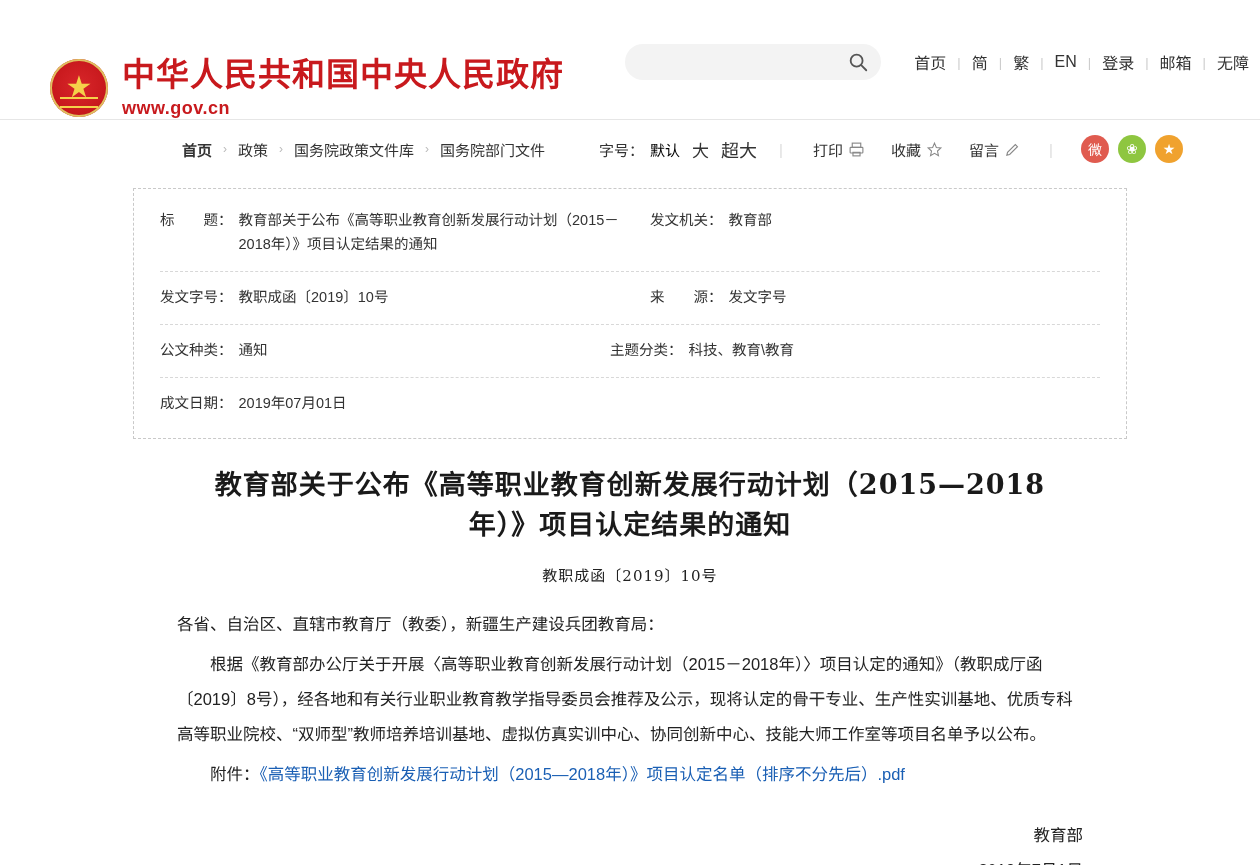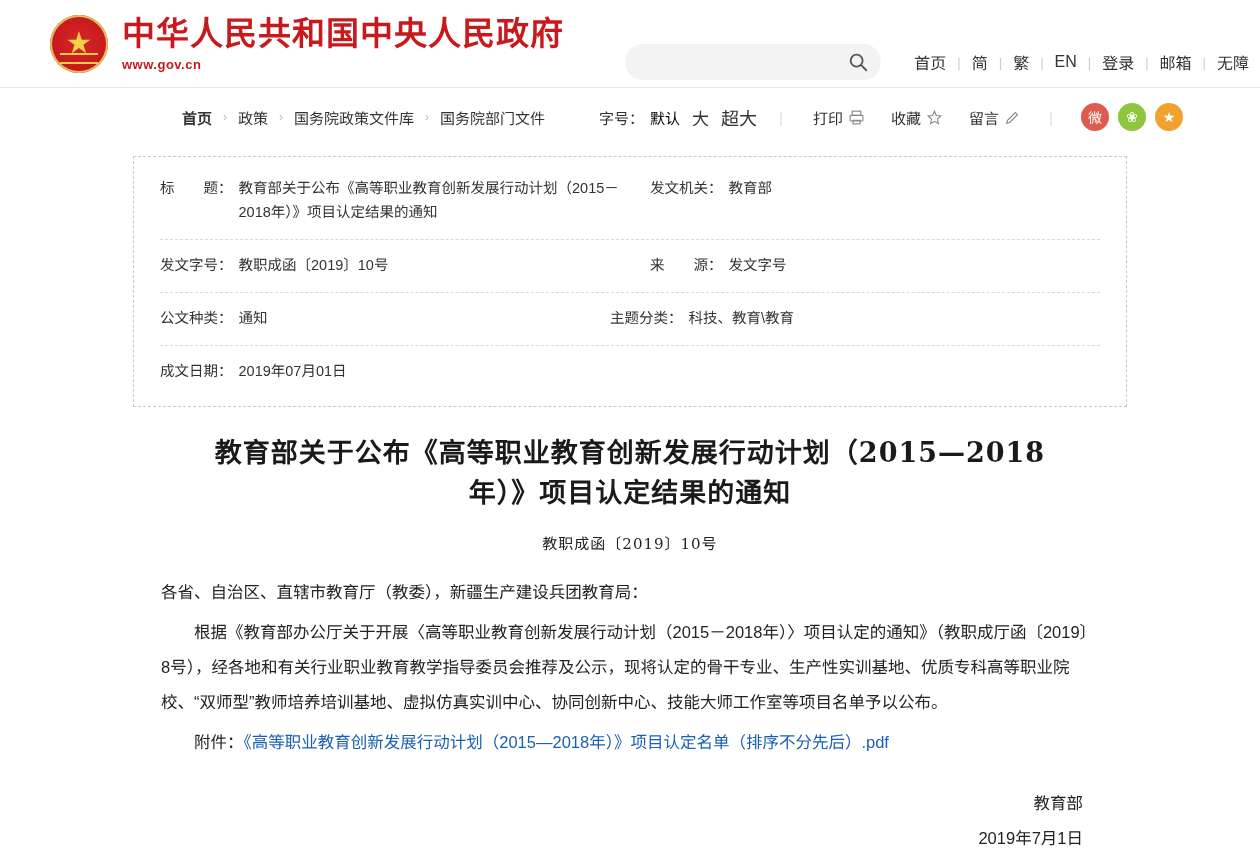--- a/index.html
+++ b/index.html
@@ -8,24 +8,24 @@
     width: 1260px; height: 865px;
     background: #ffffff;
     font-family: "Liberation Sans", "DejaVu Sans", sans-serif;
     color: #333;
     overflow: hidden;
   }
 
   
   .site-header {
     position: relative;
-    height: 88px;
+    height: 120px;
     border-bottom: 1px solid #e6e6e6;
     display: flex;
-    align-items: center;
+    align-items: flex-end;
     padding: 0 0 0 50px;
   }
   .logo-block {
     display: flex;
     align-items: center;
     gap: 14px;
   }
   .emblem {
     width: 58px; height: 58px;
     border-radius: 50%;
@@ -53,21 +53,21 @@
   .wordmark { display: flex; flex-direction: column; }
   .wordmark .cn {
     font-family: "DejaVu Serif", "Liberation Serif", serif;
     font-weight: bold;
     font-size: 33px;
     letter-spacing: 1px;
     color: #c8191d;
     line-height: 1.15;
   }
   .wordmark .url {
-    font-size: 13px;
+    font-size: 18px;
     font-weight: bold;
     color: #c8191d;
     letter-spacing: .5px;
     margin-top: 4px;
   }
 
   .header-right {
     position: absolute;
     right: 0;
     top: 44px;
@@ -215,21 +215,21 @@
     margin-top: 12px;
     letter-spacing: 1px;
   }
   .doc-body {
     margin-top: 22px;
     font-size: 16.5px;
     line-height: 2.1;
     color: #222;
     padding: 0 28px;
   }
-  .doc-body p { margin: 0 0 6px; }
+  .doc-body p { margin: 0 16px 6px; }
   .doc-body p.indent { text-indent: 2em; }
   .attach { margin-top: 14px; text-indent: 2em; }
   .attach a {
     color: #1a5fb4;
     text-decoration: none;
   }
   .signature {
     margin-top: 26px;
     text-align: right;
     font-size: 16.5px;

